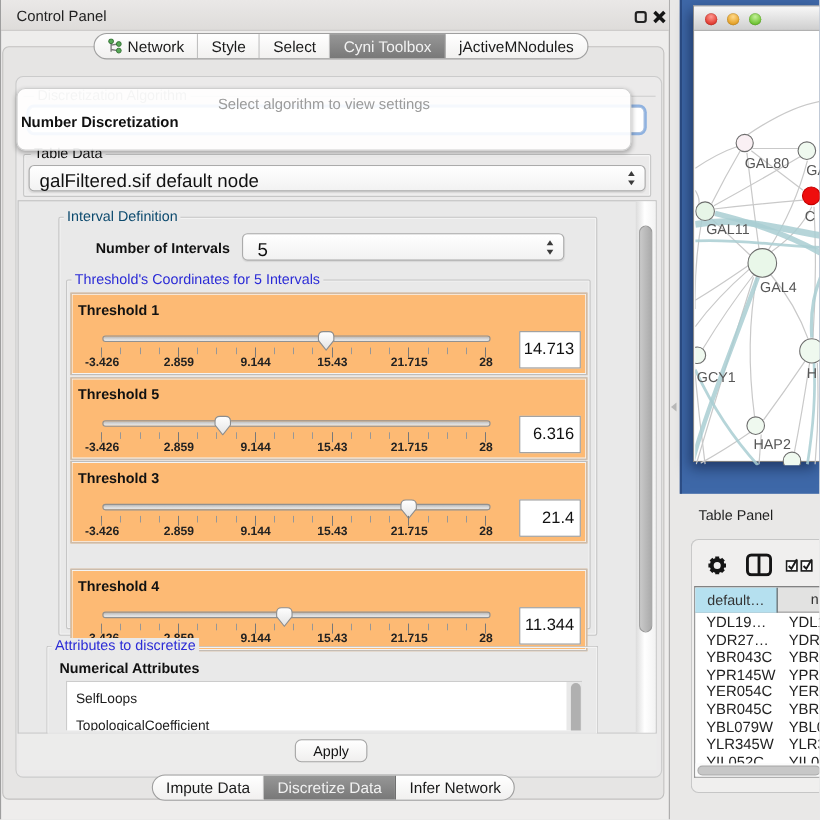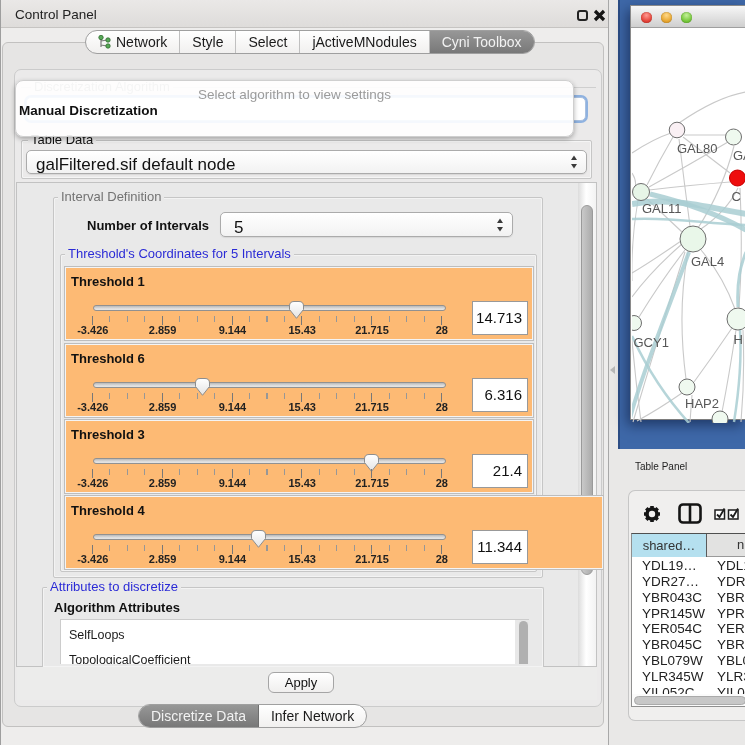--- a/index.html
+++ b/index.html
@@ -40,22 +40,22 @@
 
   <div class="abs tabseg" style="left:84px;top:30px">
     <div class="seg"><svg width="13" height="15" viewBox="0 0 13 15" style="margin-right:5px">
       <path d="M3 3 L3 12 M3 6 L9 5 M3 10 L9 11" stroke="#7a7a7a" stroke-width="1.2" fill="none"></path>
       <circle cx="3" cy="2.5" r="2.2" fill="#57a957" stroke="#2f6b2f" stroke-width="0.8"></circle>
       <circle cx="10" cy="5" r="2.2" fill="#57a957" stroke="#2f6b2f" stroke-width="0.8"></circle>
       <circle cx="10" cy="11" r="2.2" fill="#57a957" stroke="#2f6b2f" stroke-width="0.8"></circle>
     </svg>Network</div>
     <div class="seg">Style</div>
     <div class="seg">Select</div>
+    <div class="seg sel">Cyni Toolbox</div>
     <div class="seg">jActiveMNodules</div>
-    <div class="seg sel">Cyni Toolbox</div>
   </div>
 
   <div class="abs" style="left:13px;top:69px;width:588px;height:638px;background:#ebeaea;border:1px solid #cbcbcb;border-radius:7px"></div>
 
   <div class="abs" style="left:20px;top:87px;width:575px;height:1px;background:#cfcfcf"></div>
   <div class="grouptitle" style="left:30px;top:80px;background:#ebeaea;color:#8a8a8a">Discretization Algorithm</div>
   <div class="abs" style="left:25px;top:97px;width:560px;height:24px;background:#fff;border:1px solid #a8c0e0;border-radius:5px;box-shadow:0 0 0 2px #8fb2e0"></div>
 
   <div class="abs" style="left:20px;top:140px;width:571px;height:39px;border:1px solid #c6c6c6;border-radius:2px;box-shadow:inset 0 0 0 1px #f5f5f5"></div>
   <div class="grouptitle" style="left:27px;top:133px;background:#ebeaea;color:#111">Table Data</div>
@@ -68,21 +68,21 @@
         </svg>
       </span>
   </div>
 
   <div class="abs" style="left:15px;top:182px;width:581px;height:485px;border:1px solid #c2c2c2;background:#e9e9e9"></div>
 
   <div class="abs" style="left:577px;top:183px;width:18px;height:483px;background:linear-gradient(to right,#dcdcdc,#ffffff 45%,#f2f2f2)"></div>
   <div class="abs" style="left:580px;top:205px;width:12px;height:370px;background:linear-gradient(to right,#c9c9c9,#ababab);border:1px solid #9a9a9a;border-radius:6px"></div>
 
   <div class="abs" style="left:52px;top:197px;width:490px;height:381px;border:1px solid #c6c6c6;border-radius:2px;box-shadow:inset 0 0 0 1px #f3f3f3"></div>
-  <div class="grouptitle" style="left:57px;top:190px;background:#e9e9e9;color:#737373">Interval Definition</div>
+  <div class="grouptitle" style="left:57px;top:190px;background:#e9e9e9;color:#0c4a6e">Interval Definition</div>
 
   <div class="tl" style="left:86px;top:218px">Number of Intervals</div>
   <div class="combo" style="left:219px;top:212px;width:293px;height:25px">
     <span style="position:absolute;left:13px;top:5px">5</span>
     <span class="arr" style="right:8px">
         <svg width="8" height="14" viewBox="0 0 8 14">
           <path d="M4 0.5 L7 5 L1 5 Z" fill="#3a3a3a"></path>
           <path d="M4 13.5 L7 9 L1 9 Z" fill="#3a3a3a"></path>
         </svg>
       </span>
@@ -109,21 +109,21 @@
         <span style="left:27.8px">-3.426</span>
         <span style="left:97.6px">2.859</span>
         <span style="left:167.4px">9.144</span>
         <span style="left:237.2px">15.43</span>
         <span style="left:307.0px">21.715</span>
         <span style="left:376.8px">28</span>
       </div>
     <div class="vbox" style="left:407px;top:34px">14.713</div>
   </div>
   <div class="tbox" style="left:63px;top:343px;width:470px;height:75px">
-    <div class="tl" style="left:6px;top:7px">Threshold 6</div>
+    <div class="tl" style="left:6px;top:7px">Threshold 5</div>
     <div class="track" style="left:27.5px;top:38px;width:353px"></div>
     <svg class="thumb" style="left:128.6px;top:33px" width="17" height="19" viewBox="0 0 17 19">
         <defs>
           <linearGradient id="tg1" x1="0" y1="0" x2="0" y2="1">
             <stop offset="0" stop-color="#ffffff"></stop>
             <stop offset="1" stop-color="#e3e3e3"></stop>
           </linearGradient>
         </defs>
         <path d="M1.5 6 Q1.5 1.5 6 1.5 L11 1.5 Q15.5 1.5 15.5 6 L15.5 9.5 L8.5 18.3 L1.5 9.5 Z" fill="url(#tg1)" stroke="#8d8d8d" stroke-width="1"></path>
       </svg>
@@ -156,21 +156,21 @@
     <div class="tlabels" style="left:0;top:57px;width:470px;height:12px">
         <span style="left:27.8px">-3.426</span>
         <span style="left:97.6px">2.859</span>
         <span style="left:167.4px">9.144</span>
         <span style="left:237.2px">15.43</span>
         <span style="left:307.0px">21.715</span>
         <span style="left:376.8px">28</span>
       </div>
     <div class="vbox" style="left:407px;top:34px">21.4</div>
   </div>
-  <div class="tbox" style="left:63px;top:495px;width:540px;height:75px">
+  <div class="tbox" style="left:63px;top:517px;width:470px;height:75px">
     <div class="tl" style="left:6px;top:7px">Threshold 4</div>
     <div class="track" style="left:27.5px;top:38px;width:353px"></div>
     <svg class="thumb" style="left:185.0px;top:33px" width="17" height="19" viewBox="0 0 17 19">
         <defs>
           <linearGradient id="tg3" x1="0" y1="0" x2="0" y2="1">
             <stop offset="0" stop-color="#ffffff"></stop>
             <stop offset="1" stop-color="#e3e3e3"></stop>
           </linearGradient>
         </defs>
         <path d="M1.5 6 Q1.5 1.5 6 1.5 L11 1.5 Q15.5 1.5 15.5 6 L15.5 9.5 L8.5 18.3 L1.5 9.5 Z" fill="url(#tg3)" stroke="#8d8d8d" stroke-width="1"></path>
@@ -183,31 +183,32 @@
         <span style="left:167.4px">9.144</span>
         <span style="left:237.2px">15.43</span>
         <span style="left:307.0px">21.715</span>
         <span style="left:376.8px">28</span>
       </div>
     <div class="vbox" style="left:407px;top:34px">11.344</div>
   </div>
 
   <div class="abs" style="left:41px;top:587px;width:502px;height:80px;border:1px solid #c6c6c6;border-top-left-radius:2px;border-top-right-radius:2px;border-bottom:none;box-shadow:inset 0 0 0 1px #f3f3f3"></div>
   <div class="grouptitle" style="left:46px;top:580px;background:#e9e9e9;color:#2b2bd6">Attributes to discretize</div>
-  <div class="tl" style="left:53px;top:600px">Algorithm Attributes</div>
+  <div class="tl" style="left:53px;top:600px">Numerical Attributes</div>
   <div class="abs" style="left:59px;top:619px;width:469px;height:45px;background:#fff;border:1px solid #cccccc;border-bottom:none;font-size:12.5px;color:#1c1c1c;overflow:hidden">
     <div style="padding:3px 0 0 8px;line-height:25px">SelfLoops<br>TopologicalCoefficient<br>BetweennessCentrality</div>
   </div>
   <div class="abs" style="left:514px;top:620px;width:14px;height:44px;background:#e8e8e8"></div>
   <div class="abs" style="left:518px;top:621px;width:9px;height:43px;background:#b0b0b0;border-radius:5px 5px 0 0"></div>
 
   <div class="abs" style="left:16px;top:667px;width:580px;height:33px;background:#ececeb"></div>
   <div class="abs" style="left:267px;top:672px;width:66px;height:21px;background:linear-gradient(#ffffff,#f0efee);border:1px solid #a5a5a5;border-radius:6px;font-size:13px;color:#111;text-align:center;line-height:19px">Apply</div>
 
   <div class="abs tabseg" style="left:137px;top:704px">
+    <div class="seg">Impute Data</div>
     <div class="seg sel">Discretize Data</div>
     <div class="seg">Infer Network</div>
   </div>
 </div>
 
 <div class="abs" style="left:610px;top:366px;width:0;height:0;border-top:4px solid transparent;border-bottom:4px solid transparent;border-right:5px solid #b8b8b8"></div>
 
 <div class="abs" style="left:618px;top:0;width:127px;height:449px;background:#3e68a8;border-left:2px solid #2c4d85"></div>
 <div class="abs" style="left:630px;top:5px;width:115px;height:415px;background:#fff;border-left:1px solid #8a8a8a;border-top:1px solid #8a8a8a;border-bottom:1px solid #7d7d7d;box-shadow:-3px 5px 12px rgba(8,18,50,0.55)">
   <div class="abs" style="left:0;top:0;width:100%;height:22px;background:linear-gradient(#f7f7f7,#cfcfcf);border-bottom:1px solid #9f9f9f"></div>
@@ -270,21 +271,21 @@
     <text x="641" y="212">GAL11</text>
     <text x="690" y="264.5">GAL4</text>
     <text x="632.5" y="346">GCY1</text>
     <text x="732.5" y="343">H</text>
     <text x="684" y="407">HAP2</text>
   </g>
 </svg>
 </div>
 
 <div class="abs" style="left:610px;top:449px;width:135px;height:296px;background:#e9e8e7"></div>
-<div class="abs" style="left:635px;top:461px;font-size:10px;color:#1f1f1f">Table Panel</div>
+<div class="abs" style="left:635px;top:461px;font-size:13px;color:#1f1f1f">Table Panel</div>
 <div class="abs" style="left:628px;top:490px;width:117px;height:231px;background:#f0efee;border:1px solid #c6c6c6;border-radius:7px 0 0 7px;border-right:none"></div>
 <svg class="abs" style="left:642px;top:504px" width="20" height="20" viewBox="0 0 20 20">
   <g stroke="#151515" stroke-width="3.6" fill="none">
     <circle cx="10" cy="10" r="5.0"></circle>
     <path d="M10 2 L10 5 M10 15 L10 18 M2 10 L5 10 M15 10 L18 10 M4.3 4.3 L6.5 6.5 M13.5 13.5 L15.7 15.7 M15.7 4.3 L13.5 6.5 M6.5 13.5 L4.3 15.7"></path>
   </g>
   <circle cx="10" cy="10" r="2.1" fill="#f0efee"></circle>
 </svg>
 <svg class="abs" style="left:678px;top:503px" width="24" height="21" viewBox="0 0 24 21">
   <rect x="1.5" y="1.5" width="21" height="18" rx="3.5" fill="none" stroke="#151515" stroke-width="2.6"></rect>
@@ -309,22 +310,22 @@
 <div class="abs" style="left:85px;top:87.4px;font-size:13.5px;color:#222;white-space:nowrap">YER054C</div>
 <div class="abs" style="left:10px;top:103.2px;font-size:13.5px;color:#222">YBR045C</div>
 <div class="abs" style="left:85px;top:103.2px;font-size:13.5px;color:#222;white-space:nowrap">YBR045C</div>
 <div class="abs" style="left:10px;top:119.0px;font-size:13.5px;color:#222">YBL079W</div>
 <div class="abs" style="left:85px;top:119.0px;font-size:13.5px;color:#222;white-space:nowrap">YBL079W</div>
 <div class="abs" style="left:10px;top:134.8px;font-size:13.5px;color:#222">YLR345W</div>
 <div class="abs" style="left:85px;top:134.8px;font-size:13.5px;color:#222;white-space:nowrap">YLR345W</div>
 <div class="abs" style="left:10px;top:150.6px;font-size:13.5px;color:#222">YIL052C</div>
 <div class="abs" style="left:85px;top:150.6px;font-size:13.5px;color:#222;white-space:nowrap">YIL052C</div>
 <div class="abs" style="left:0;top:0;width:114px;height:23px;background:#e2e2e1;border-bottom:1px solid #9a9a9a"></div>
-<div class="abs" style="left:0;top:0;width:75px;height:23px;background:#b5e0ef;border-right:1.5px solid #5a5a5a;font-size:13px;color:#333;text-align:center;line-height:23px">shared…</div>
+<div class="abs" style="left:0;top:0;width:75px;height:23px;background:#b5e0ef;border-right:1.5px solid #5a5a5a;font-size:13px;color:#333;text-align:center;line-height:23px">default…</div>
 <div class="abs" style="left:105px;top:3px;font-size:13px;color:#333">n</div>
 <div class="abs" style="left:0px;top:160px;width:114px;height:13px;background:#fbfbfb"></div>
 <div class="abs" style="left:2px;top:162px;width:112px;height:9px;background:#c7c7c7;border:1px solid #aaaaaa;border-radius:5px"></div>
 </div>
 
 <div class="abs" style="left:15px;top:80px;width:559px;height:57px;background:rgba(255,255,255,0.91);border:1px solid #cfcfcf;border-radius:8px;box-shadow:0 2px 5px rgba(0,0,0,0.30)">
   <div class="abs" style="left:0;top:6px;width:100%;text-align:center;font-size:13.5px;color:#9b9b9b">Select algorithm to view settings</div>
-  <div class="abs" style="left:3px;top:22px;font-size:13.5px;font-weight:bold;color:#111">Manual Discretization</div>
+  <div class="abs" style="left:3px;top:22px;font-size:13.5px;font-weight:bold;color:#111">Number Discretization</div>
 </div>
 
 </body></html>

